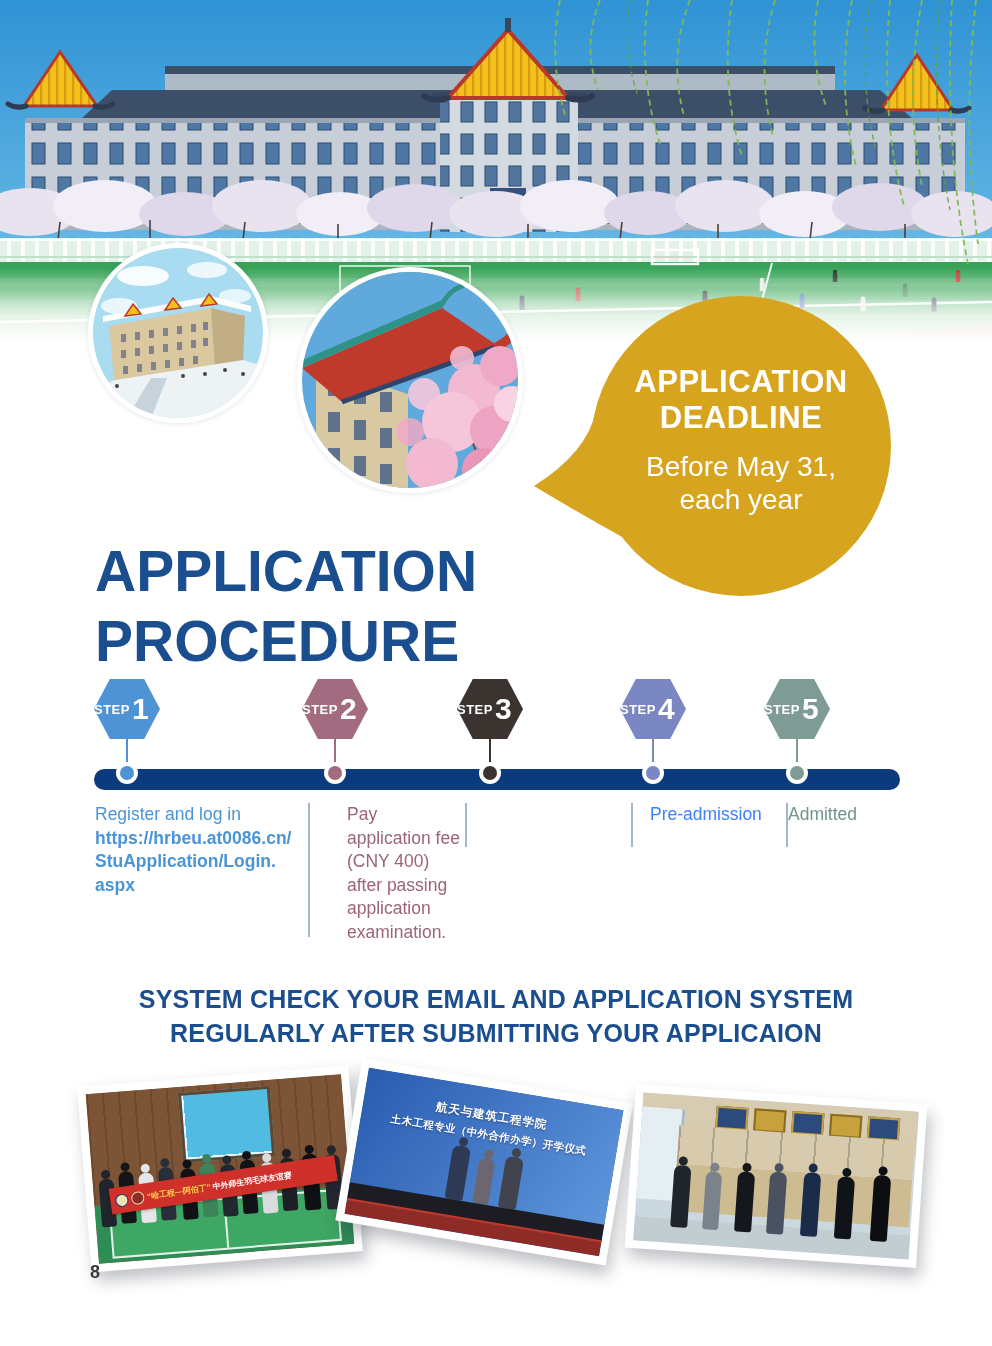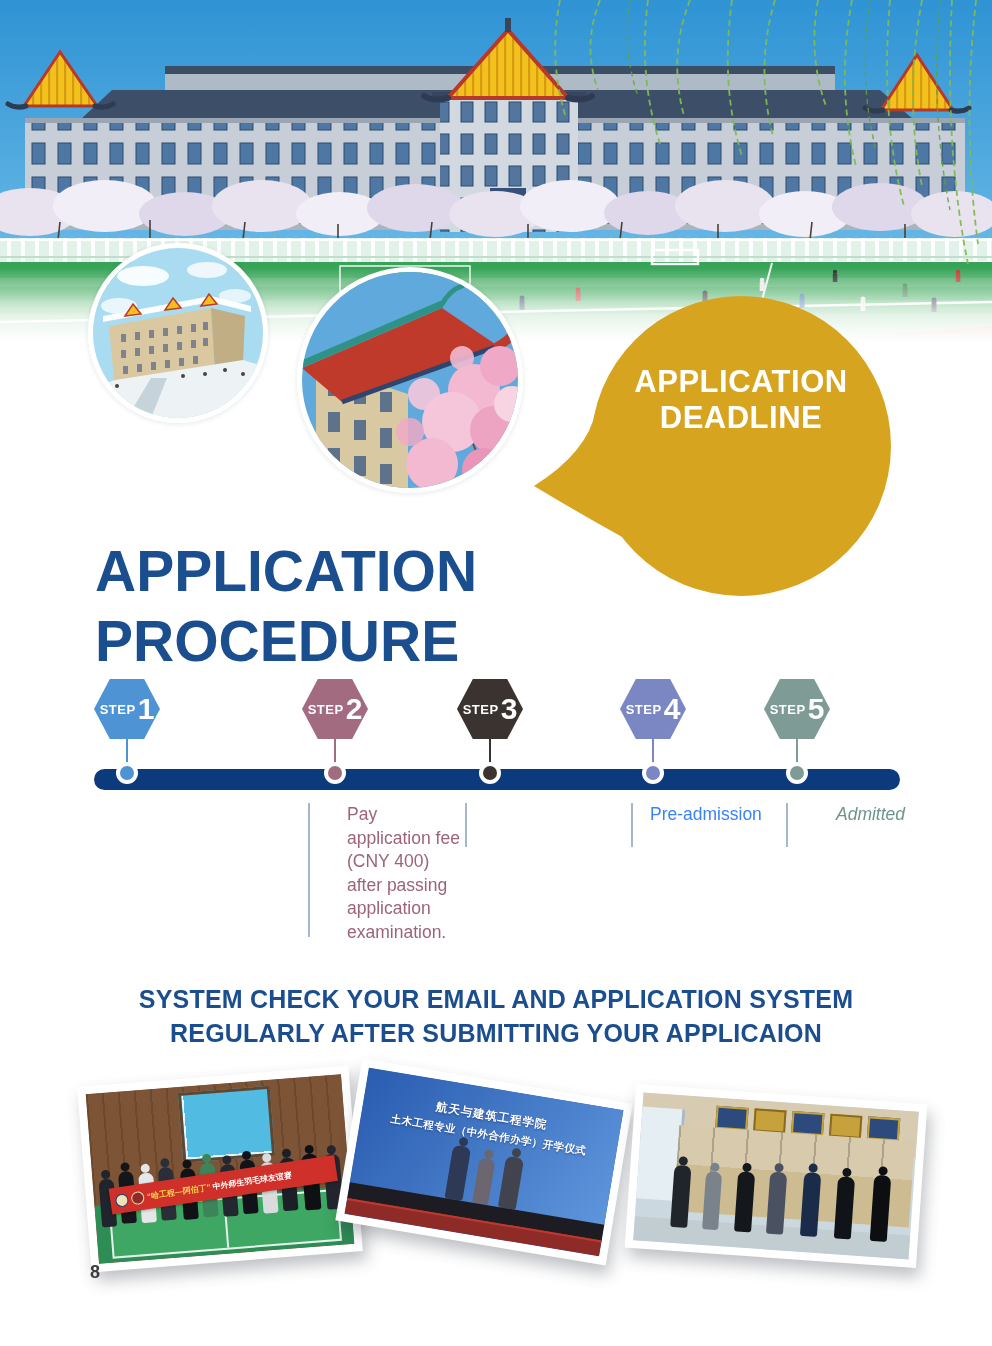--- a/index.html
+++ b/index.html
@@ -25,39 +25,39 @@
   .bubble-title{margin-top:70px;font-size:31px;font-weight:bold;line-height:36px;letter-spacing:.5px;}
   .bubble-sub{margin-top:14px;font-size:28px;line-height:33px;font-weight:normal;}
 
   
   .page-title{position:absolute;left:95px;top:498px;font-size:57px;line-height:70px;font-weight:bold;letter-spacing:0;}
   .page-title span{display:block;}
 
   
   .step-hex{position:absolute;top:679px;width:66px;height:60px;
     clip-path:polygon(24% 0,76% 0,100% 50%,76% 100%,24% 100%,0 50%);
-    display:flex;align-items:center;justify-content:center;color:#fff;}
+    display:flex;align-items:center;justify-content:flex-start;color:#fff;}
   .step-hex .st{font-size:13px;font-weight:bold;letter-spacing:.5px;}
   .step-hex .num{font-size:30px;font-weight:bold;margin-left:2px;line-height:1;}
   .hx1{left:94px;}.hx2{left:302px;}.hx3{left:457px;}.hx4{left:620px;}.hx5{left:764px;}
 
   .step-stem{position:absolute;top:737px;width:2px;height:34px;}
   .sm1{left:126px;}.sm2{left:334px;}.sm3{left:489px;}.sm4{left:652px;}.sm5{left:796px;}
 
   .timeline-bar{position:absolute;left:94px;top:769px;width:806px;height:21px;border-radius:11px;}
   .step-dot-ring{position:absolute;top:762px;width:22px;height:22px;border-radius:50%;background:#fff;}
   .dr1{left:116px;}.dr2{left:324px;}.dr3{left:479px;}.dr4{left:642px;}.dr5{left:786px;}
   .step-dot{position:absolute;left:4px;top:4px;width:14px;height:14px;border-radius:50%;}
 
   .step-col{position:absolute;top:803px;font-size:17.5px;line-height:23.5px;}
   .sc1{left:95px;width:210px;}
   .sc2{left:347px;width:130px;}
   .sc3{left:485px;width:145px;}
   .sc4{left:650px;width:128px;}
-  .sc5{left:836px;width:95px;font-style:italic;}
+  .sc5{left:788px;width:95px;}
   .step-link{font-weight:bold;}
   .col-divider{position:absolute;width:1.5px;background:#A3B7CD;top:803px;}
   .dv1{left:308px;height:134px;}
   .dv2{left:465px;height:44px;}
   .dv3{left:631px;height:44px;}
   .dv4{left:786px;height:44px;}
 
   
   .notice{position:absolute;left:0;top:982px;width:992px;text-align:center;
     font-size:25px;line-height:34px;font-weight:bold;letter-spacing:.2px;}
@@ -372,20 +372,24 @@
   <div class="bubble">
     <svg width="378" height="310" viewBox="0 0 378 310">
       <path d="M 12 192 Q 66 158 74 116 L 102 244 Q 55 218 12 192 Z" style="fill: rgb(215, 164, 31);"></path>
       <circle cx="219" cy="152" r="150" style="fill: rgb(215, 164, 31);"></circle>
     </svg>
     <div class="bubble-text">
       <div class="bubble-title">
         <span>APPLICATION</span><br>
         <span>DEADLINE</span>
       </div>
+      <div class="bubble-sub">
+        <span>Before May 31,</span><br>
+        <span>each year</span>
+      </div>
     </div>
   </div>
 
   <h1 class="page-title" style="color: rgb(26, 78, 142);">
     <span>APPLICATION</span>
     <span>PROCEDURE</span>
   </h1>
 
   <div class="step-hex hx1" style="background: rgb(78, 148, 213);">
     <span class="st">STEP</span>
@@ -425,20 +429,26 @@
   <div class="step-dot-ring dr3">
       <div class="step-dot" style="background: rgb(59, 51, 48);"></div>
     </div>
   <div class="step-dot-ring dr4">
       <div class="step-dot" style="background: rgb(123, 135, 195);"></div>
     </div>
   <div class="step-dot-ring dr5">
       <div class="step-dot" style="background: rgb(126, 155, 149);"></div>
     </div>
 
+  <div class="step-col sc1" style="color: rgb(74, 148, 216);">
+    <div>Register and log in</div>
+    <div class="step-link">https://hrbeu.at0086.cn/</div>
+    <div class="step-link">StuApplication/Login.</div>
+    <div class="step-link">aspx</div>
+  </div>
   <div class="step-col sc2" style="color: rgb(156, 100, 120);">
     <div>Pay</div>
     <div>application fee</div>
     <div>(CNY 400)</div>
     <div>after passing</div>
     <div>application</div>
     <div>examination.</div>
   </div>
   <div class="step-col sc4" style="color: #3b82f6;">
     <div>Pre-admission</div>

